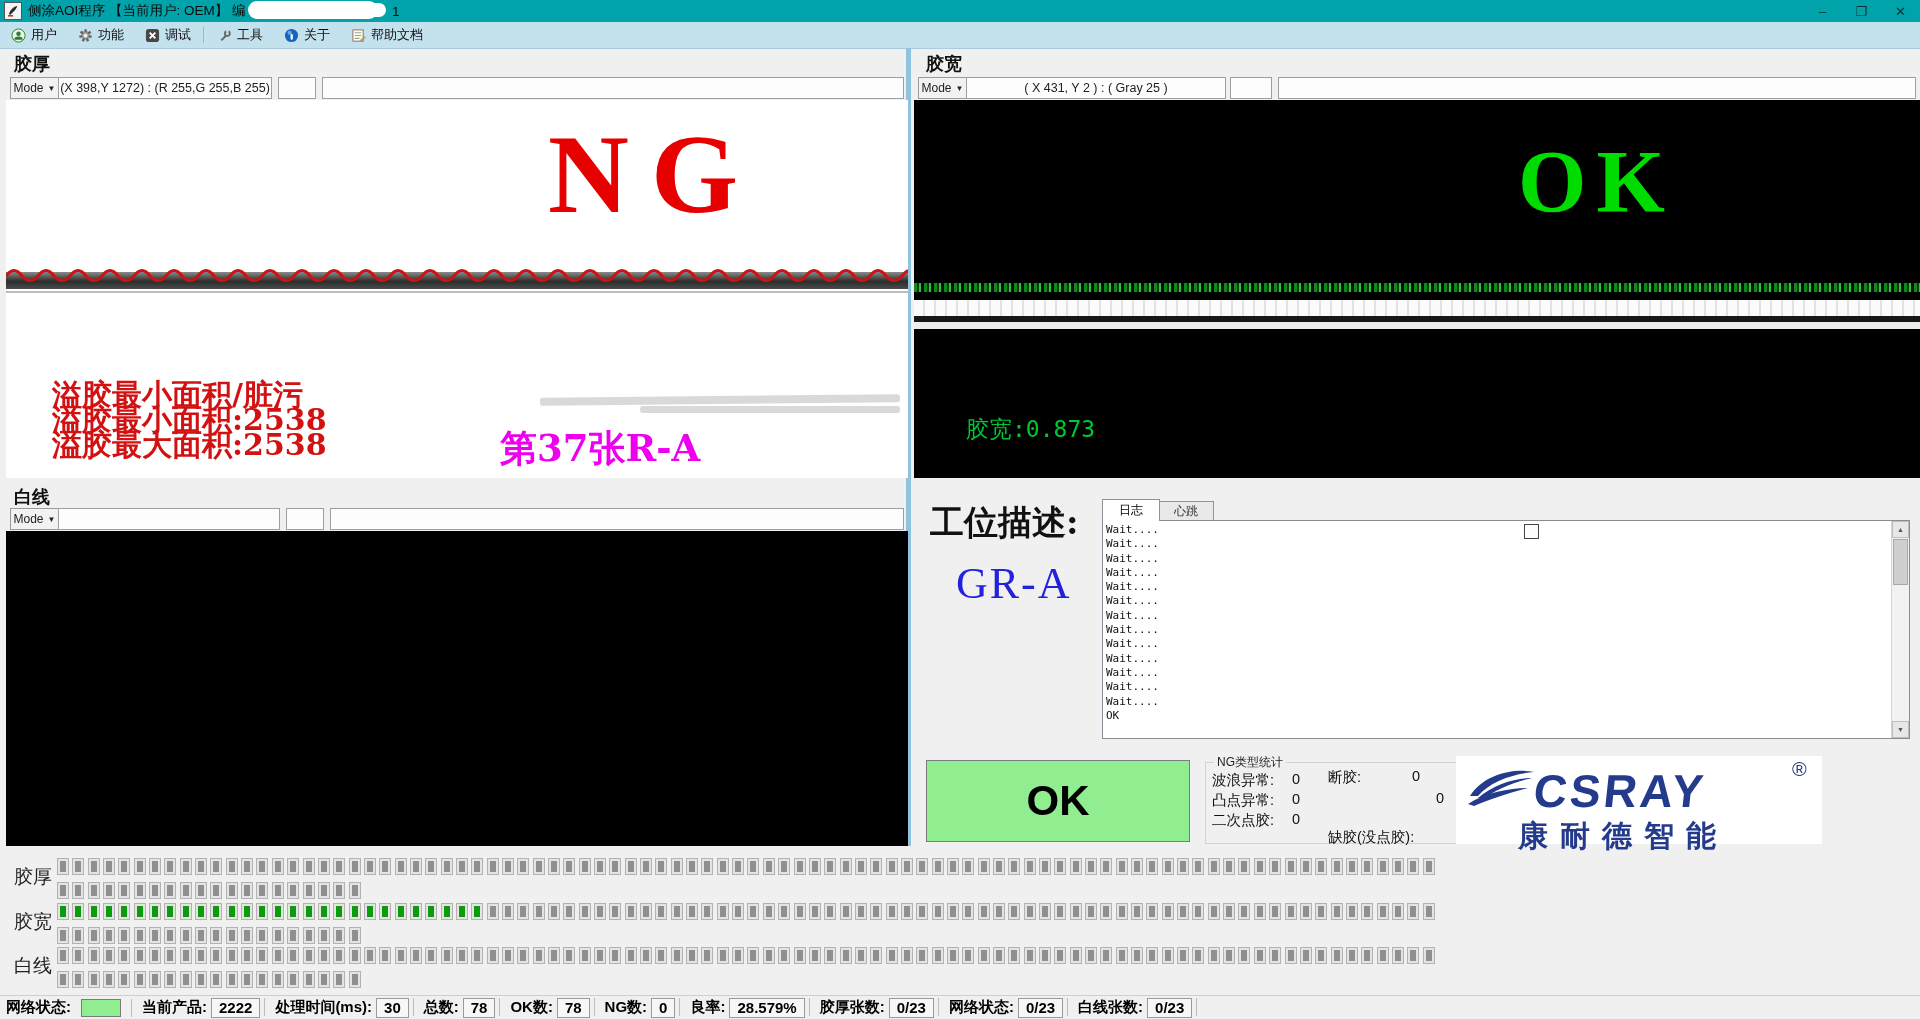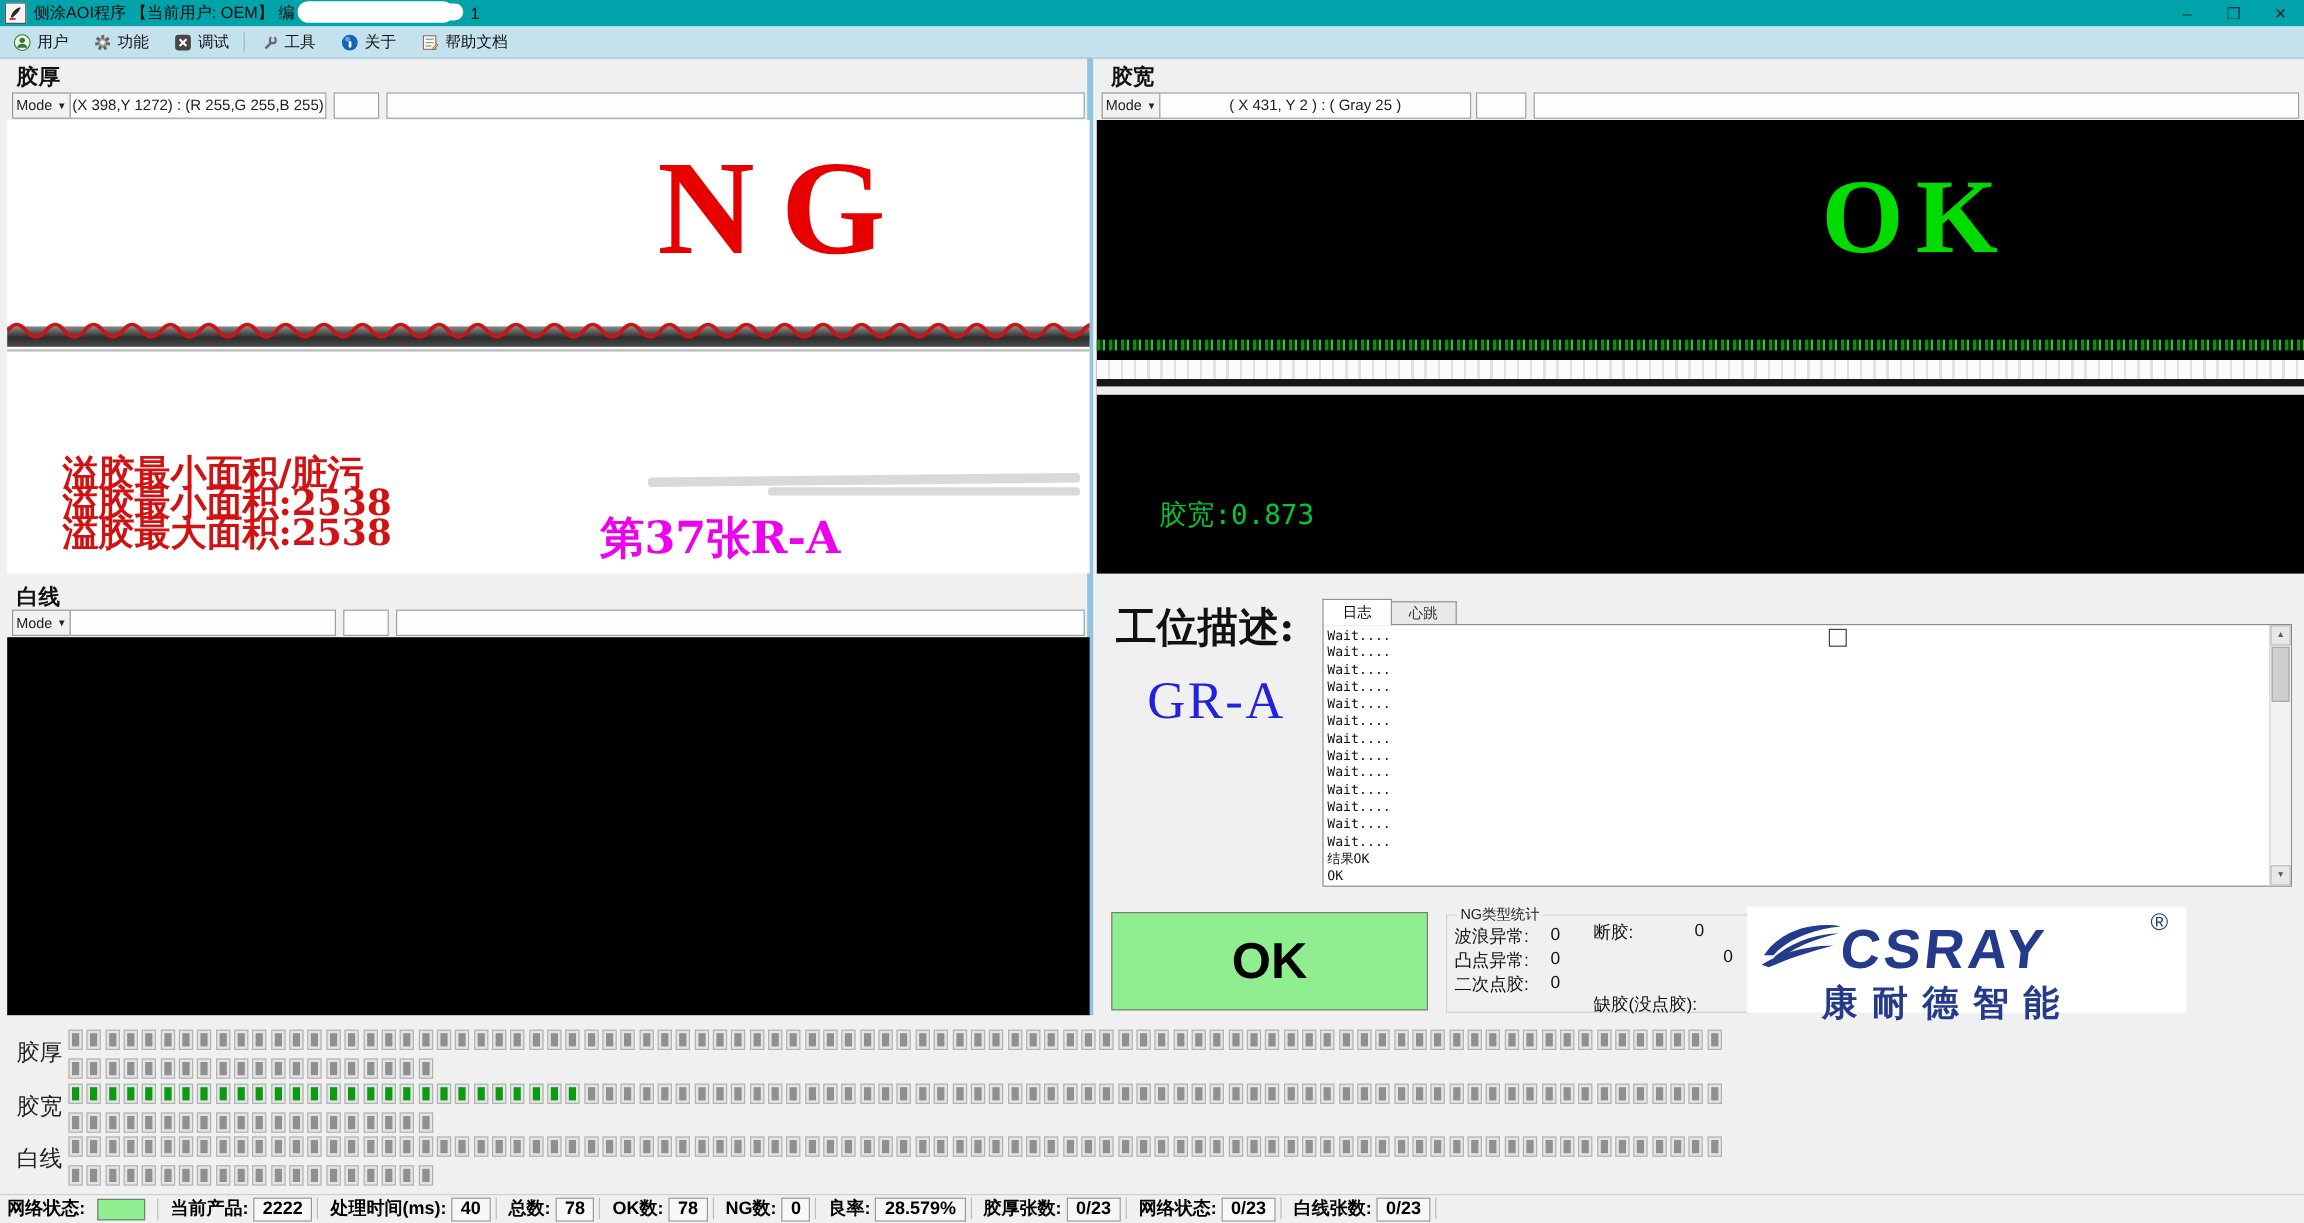--- a/index.html
+++ b/index.html
@@ -253,21 +253,20 @@
       <div>Wait....</div>
       <div>Wait....</div>
       <div>Wait....</div>
       <div>Wait....</div>
       <div>Wait....</div>
       <div>Wait....</div>
       <div>Wait....</div>
       <div>Wait....</div>
       <div>Wait....</div>
       <div>Wait....</div>
-      <div>结果OK</div>
       <div>OK</div>
     </div>
   <div class="scroll">
     <div class="sbtn" style="top:0;">▲</div>
     <div class="sthumb"></div>
     <div class="sbtn" style="bottom:0;">▼</div>
   </div>
 </div>
 <div class="abs logcheckbox"></div>
 
@@ -1307,21 +1306,21 @@
 
 <div class="abs statusbar">
   <span class="sb-lab" style="margin-left:0;">网络状态:</span>
   <span class="netbox" style="background: rgb(144, 238, 144);"></span>
   <span class="sb-sep"></span>
   <span style="display:flex;">
       <span class="sb-lab">当前产品:</span>
       <span class="sb-val">2222</span>
       <span class="sb-sep"></span>
       <span class="sb-lab">处理时间(ms):</span>
-      <span class="sb-val">40</span>
+      <span class="sb-val">30</span>
       <span class="sb-sep"></span>
       <span class="sb-lab">总数:</span>
       <span class="sb-val">78</span>
       <span class="sb-sep"></span>
       <span class="sb-lab">OK数:</span>
       <span class="sb-val">78</span>
       <span class="sb-sep"></span>
       <span class="sb-lab">NG数:</span>
       <span class="sb-val">0</span>
       <span class="sb-sep"></span>

